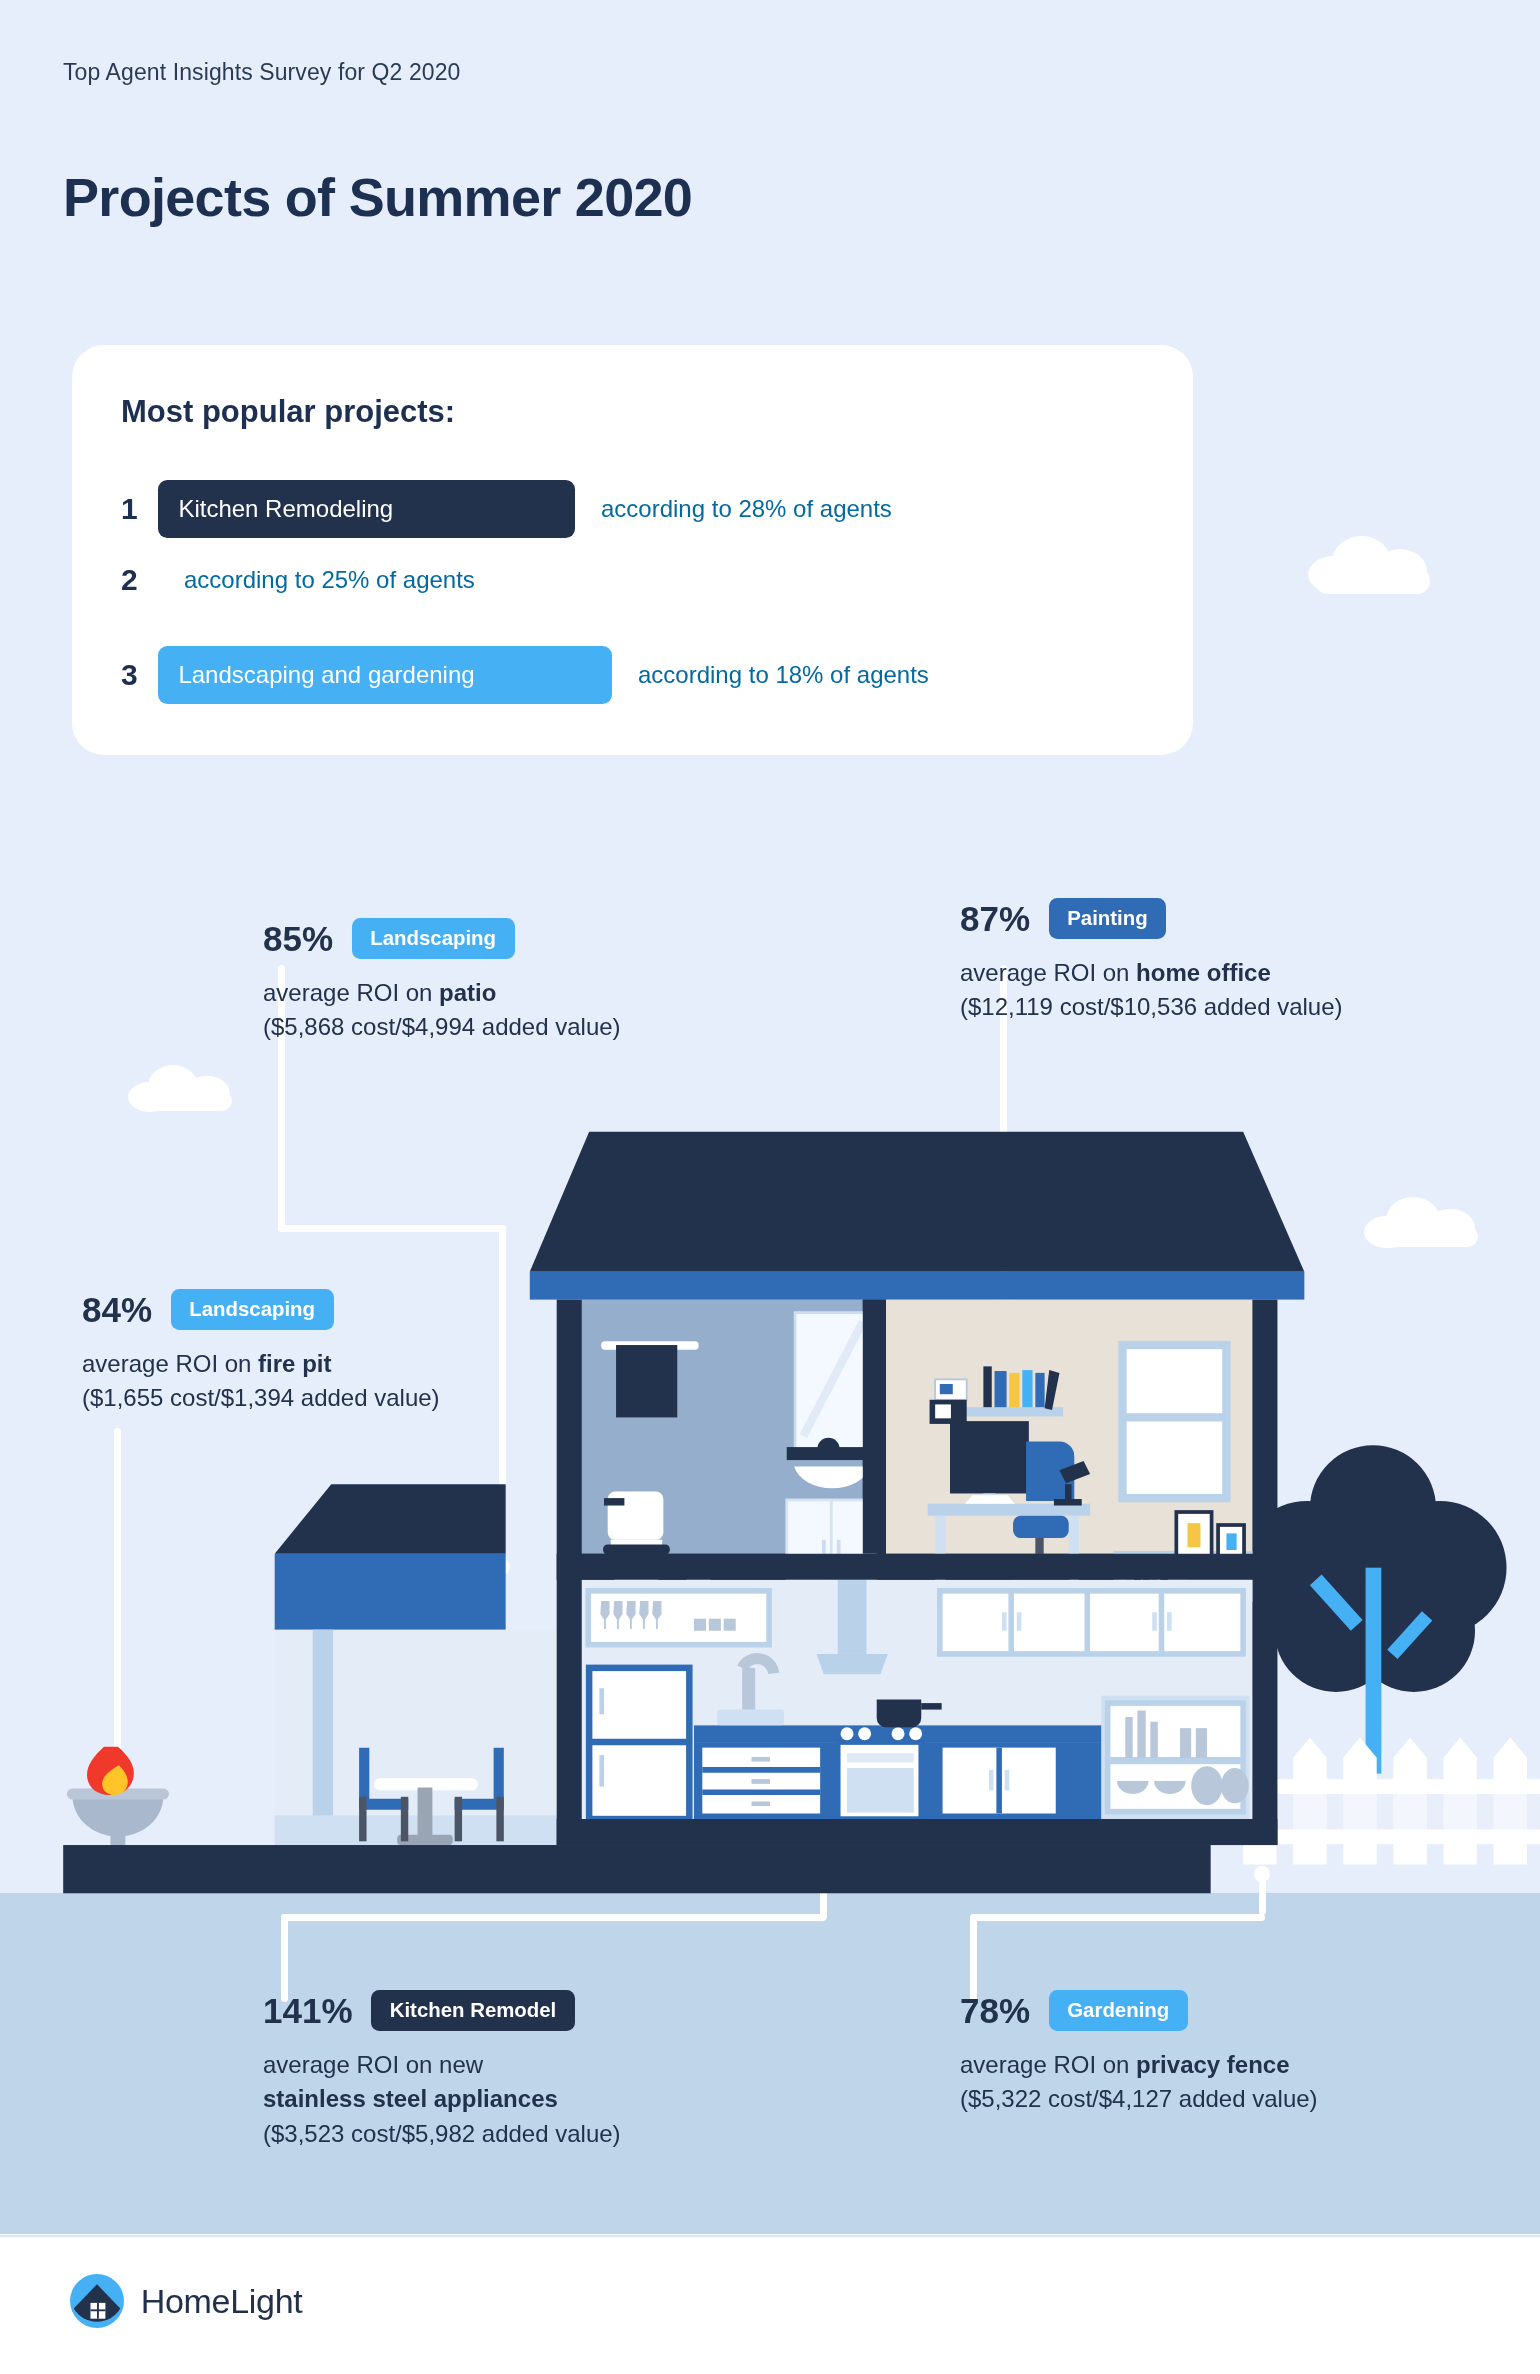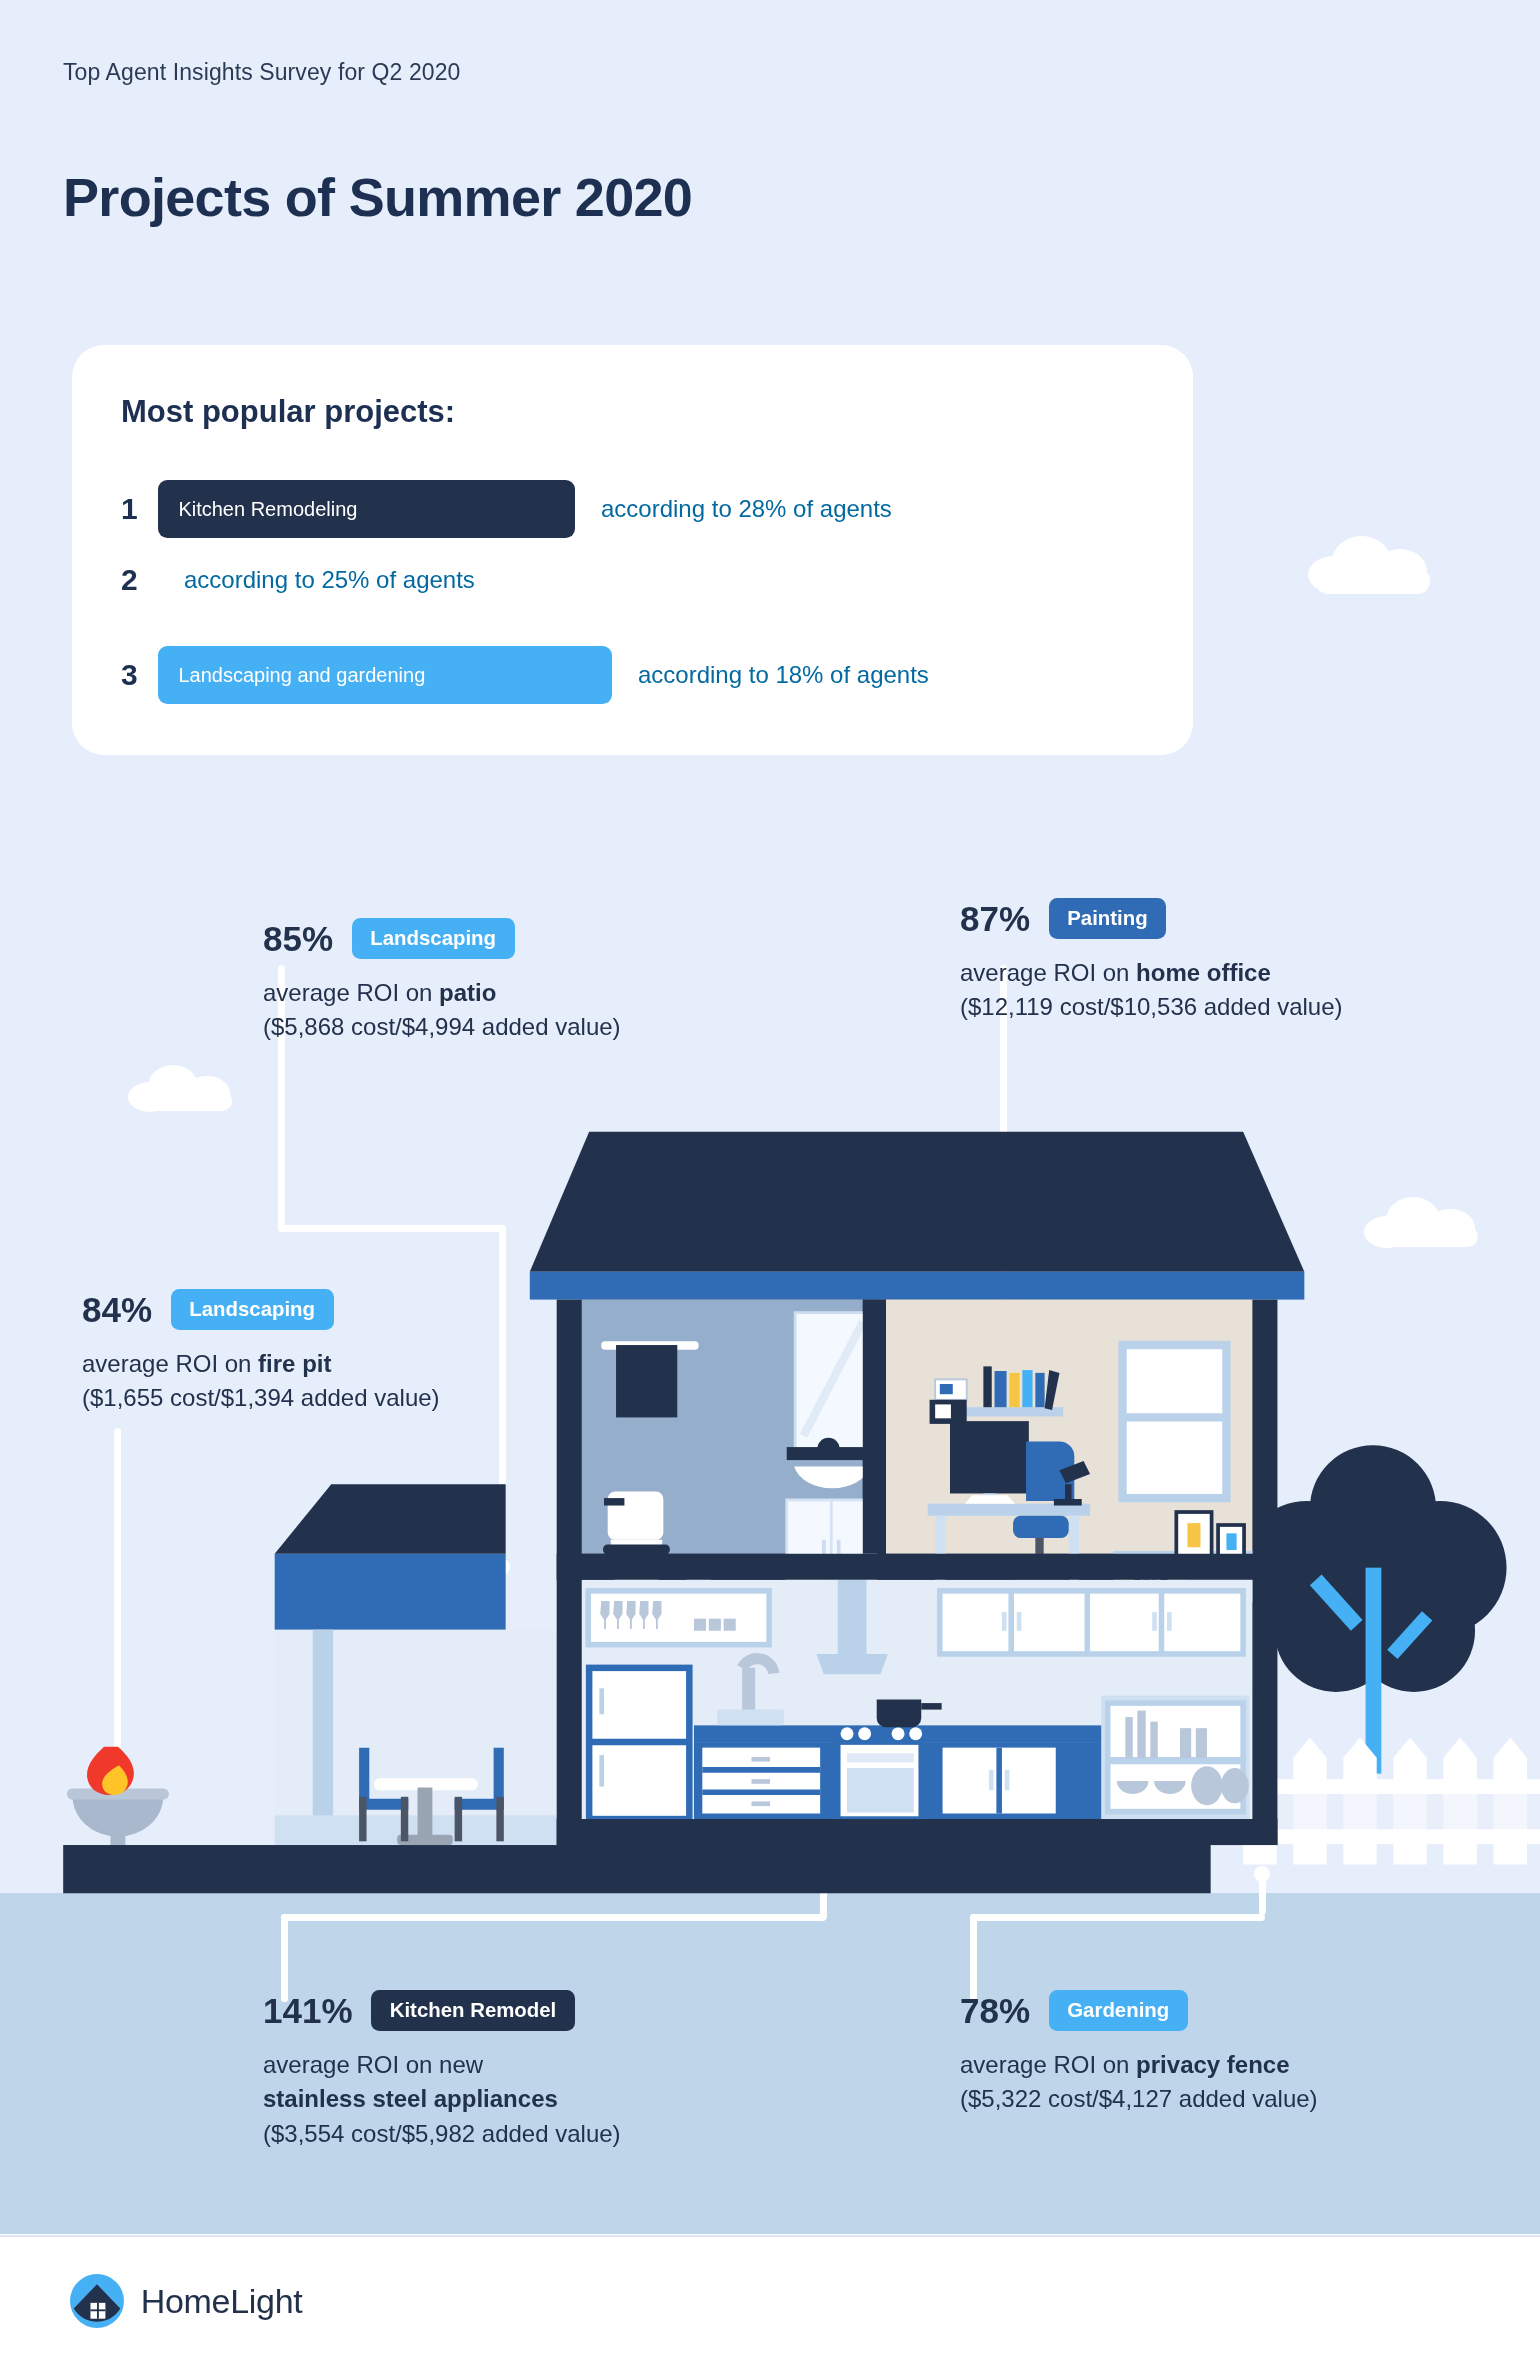--- a/index.html
+++ b/index.html
@@ -38,21 +38,21 @@
     font-size: 31px; font-weight: 700; color: #1d3052;
   }
   .rank-row { position: absolute; display: flex; align-items: center; }
   .rank-num {
     width: 37px; font-size: 30px; font-weight: 700; color: #1d3052;
     text-align: left;
   }
   .rank-pill {
     display: inline-flex; align-items: center;
     height: 58px; padding: 0 20.4px; border-radius: 9.3px;
-    color: #ffffff; font-size: 20px; white-space: nowrap;
+    color: #ffffff; font-size: 24px; white-space: nowrap;
   }
   .rank-note {
     margin-left: 26px; font-size: 24px; color: #0369a1; white-space: nowrap;
   }
 
   
   .callout { position: absolute; }
   .callout-head { display: flex; align-items: center; gap: 18.6px; margin-bottom: 16.7px; }
   .callout-pct { font-size: 35px; font-weight: 700; color: #22314c; }
   .tag {
@@ -429,21 +429,21 @@
   <div class="callout-line">($1,655 cost/$1,394 added value)</div>
 </div>
 
 <div class="callout" style="left:263px;top:1990px;">
   <div class="callout-head">
     <span class="callout-pct">141%</span>
     <span class="tag" id="tag3" style="background: rgb(34, 49, 76);">Kitchen Remodel</span>
   </div>
   <div class="callout-line">average ROI on new</div>
   <div class="callout-line"><b>stainless steel appliances</b></div>
-  <div class="callout-line">($3,554 cost/$5,982 added value)</div>
+  <div class="callout-line">($3,523 cost/$5,982 added value)</div>
 </div>
 
 <div class="callout" style="left:960px;top:1990px;">
   <div class="callout-head">
     <span class="callout-pct">78%</span>
     <span class="tag" id="tag4" style="background: rgb(70, 176, 245);">Gardening</span>
   </div>
   <div class="callout-line">
     <span>average ROI on </span><b>privacy fence</b>
   </div>

